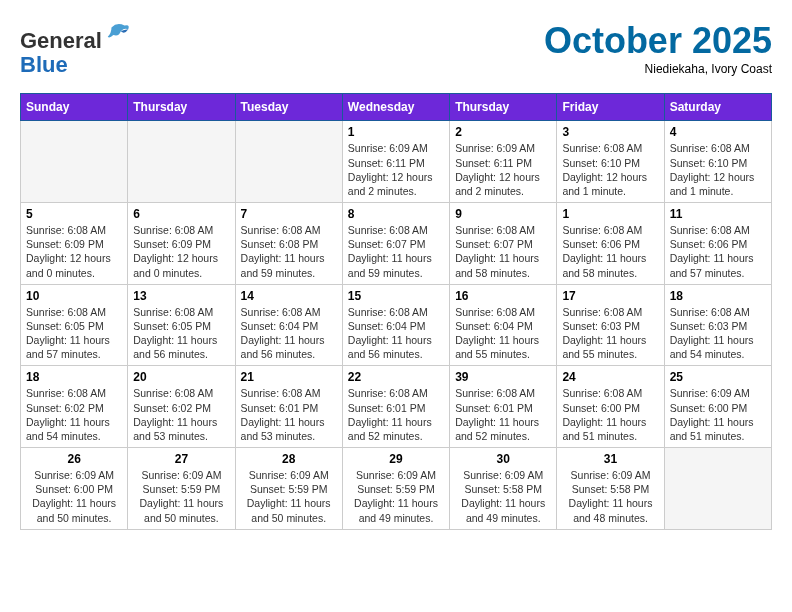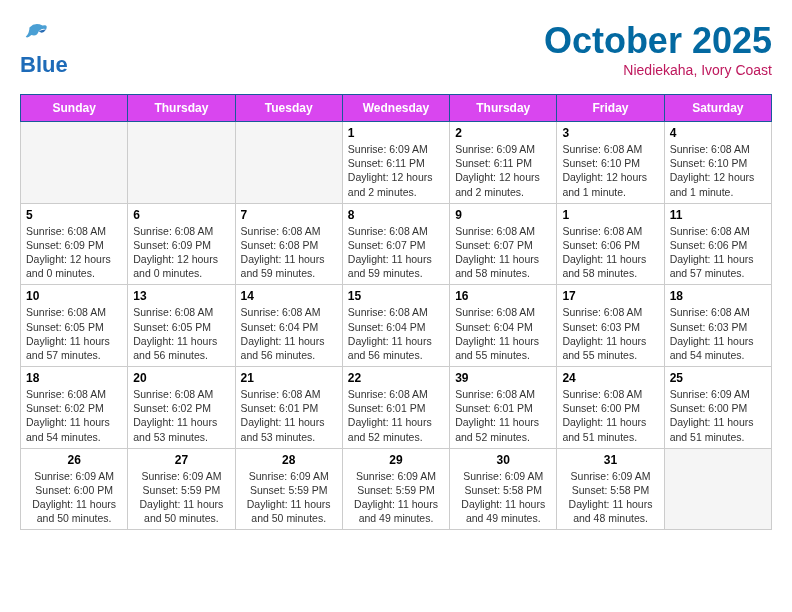--- a/index.html
+++ b/index.html
@@ -34,32 +34,32 @@
     }
     .title-block {
       text-align: right;
     }
     .month-title {
       font-size: 36px;
       font-weight: bold;
       color: #0369a1;
     }
     .location {
-      font-size: 14px;
-      color: #be185d;
+      font-size: 12px;
+      color: #000000;
     }
     .calendar {
       width: 100%;
       border-collapse: collapse;
       font-size: 11px;
     }
     .calendar th {
-      background-color: #d946ef;
+      background-color: #6d28d9;
       color: #fff;
-      text-align: center;
+      text-align: left;
       padding: 6px 5px;
       font-size: 12px;
       border: 1px solid #1a5a9a;
     }
     .calendar td {
       border: 1px solid #ccc;
       vertical-align: top;
       padding: 4px 5px;
       width: calc(100% / 7);
       min-height: 80px;
@@ -85,21 +85,21 @@
       text-align: center;
     }
   </style>
 </head>
 <body>
 
 <div class="header">
   <div class="logo">
     <div>
       <div class="logo-text">
-        <svg class="logo-bird" viewBox="0 0 30 30">
+        <span class="logo-general">General</span><svg class="logo-bird" viewBox="0 0 30 30">
             <path d="M8,8 Q14,2 22,6 Q28,4 26,10 Q22,8 18,12 Q16,18 10,16 Q6,20 4,18 Q8,14 8,8Z" fill="#4a9fd4"></path>
             <path d="M18,12 Q24,10 26,10 Q22,16 18,12Z" fill="#2a6db5"></path>
           </svg>
       </div>
       <div class="logo-text">
         <span class="logo-blue">Blue</span>
       </div>
     </div>
   </div>
   <div class="title-block">

